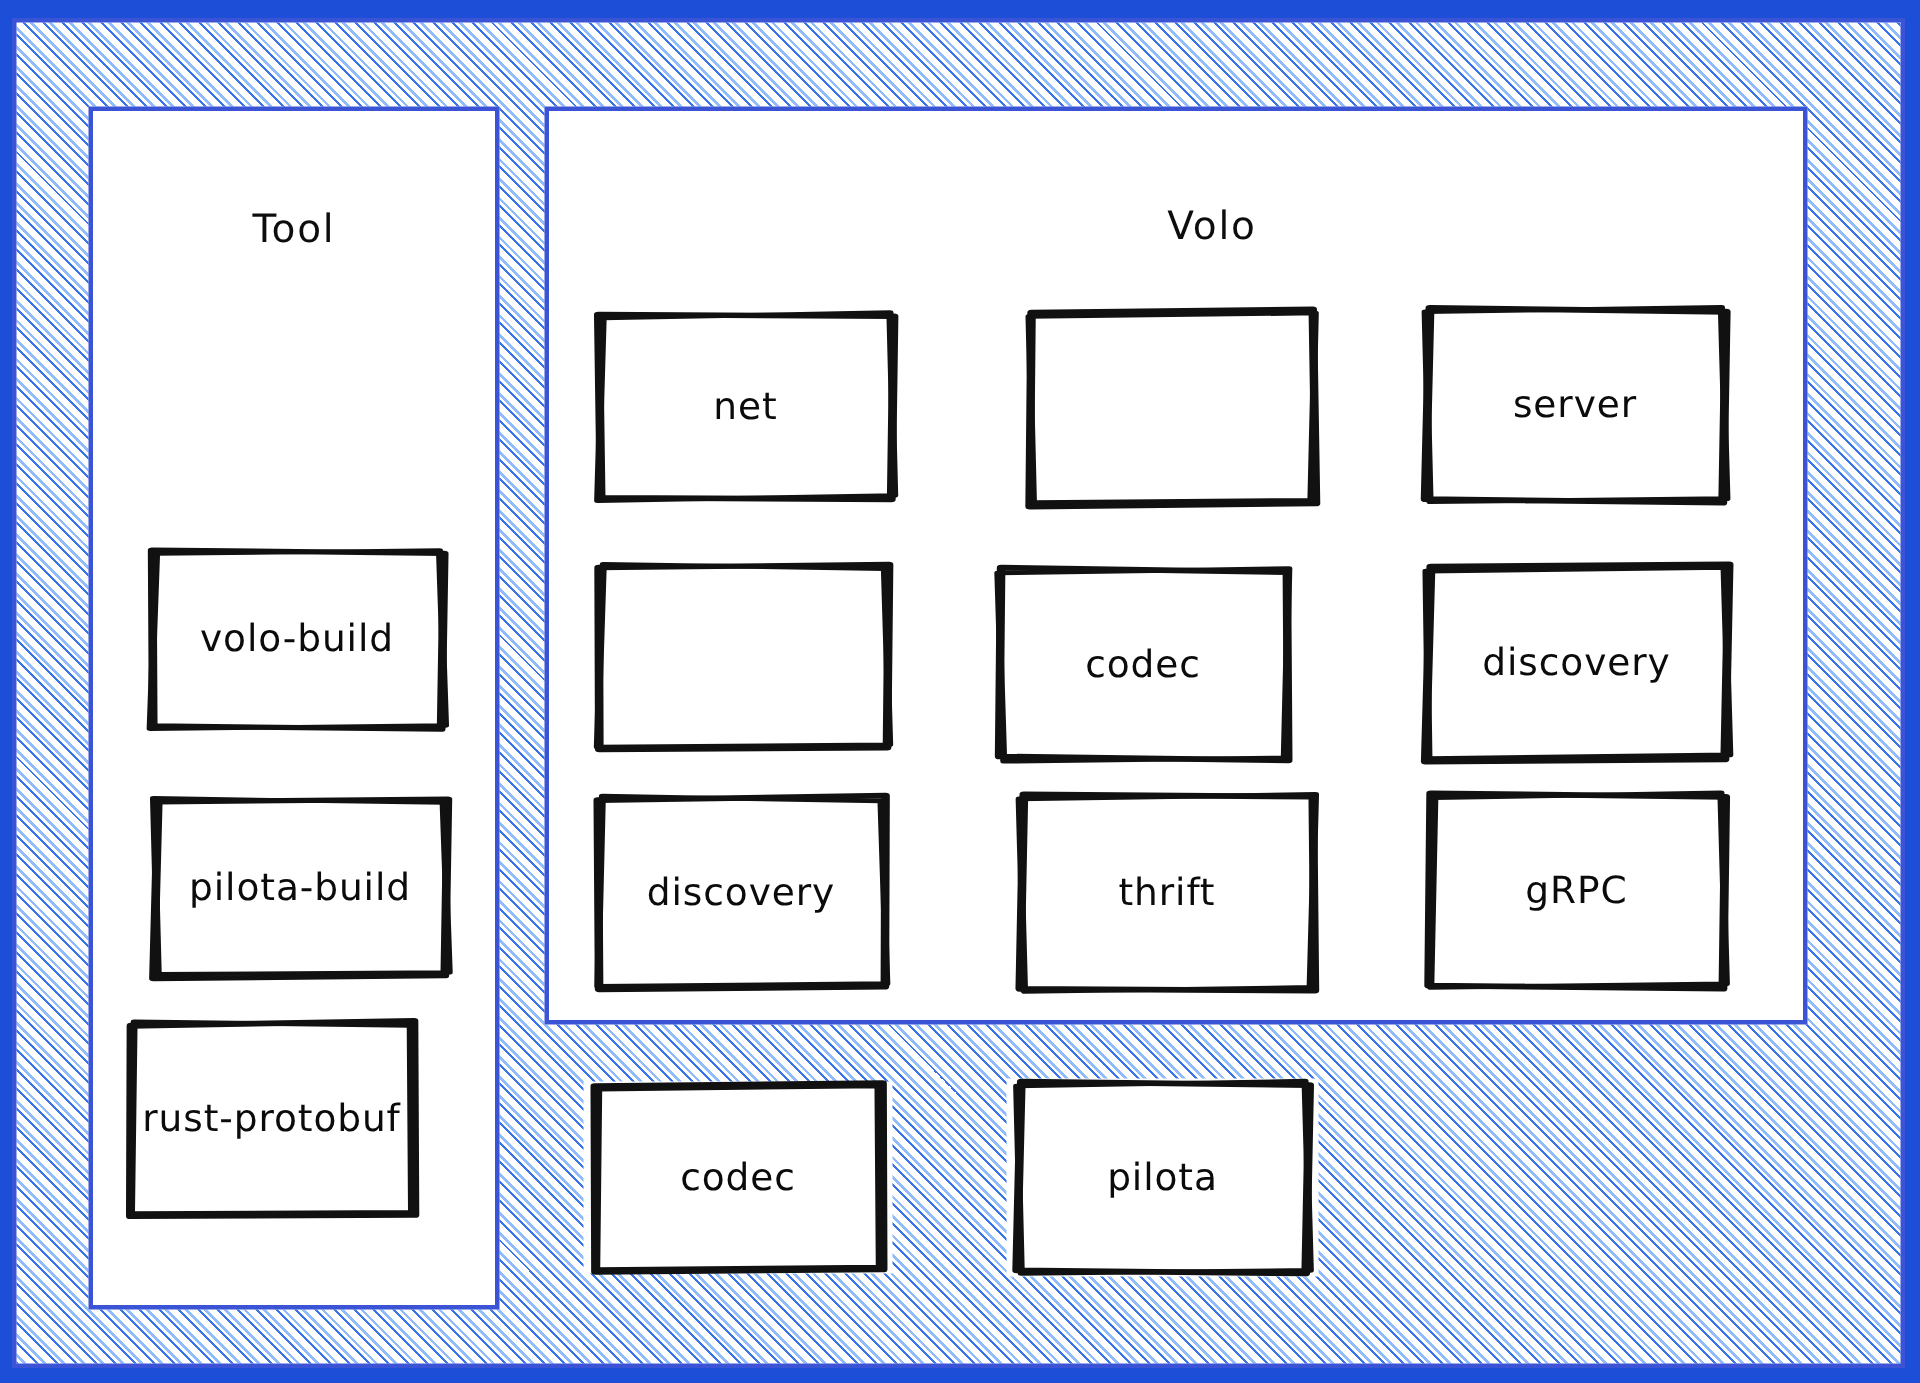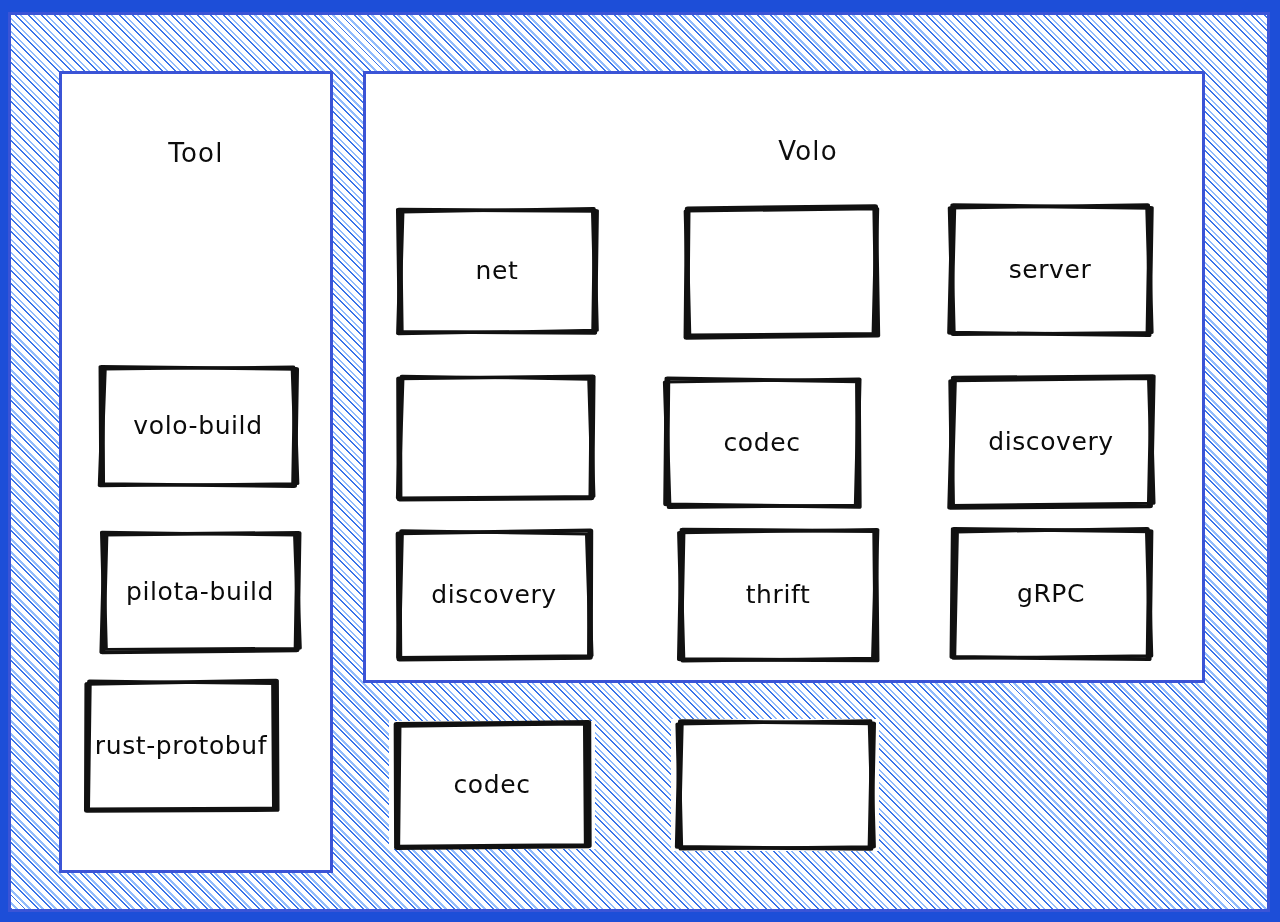--- a/index.html
+++ b/index.html
@@ -247,17 +247,18 @@
         <path class="s2" d="M7.8,8.6 L92.4,7.0 L92.8,92.0 L7.2,93.2 Z"></path>
       </svg>
       <span class="node-label">codec</span>
     </div>
 
     <div class="node" id="n-pilota">
       <svg class="sketch" viewBox="0 0 100 100" preserveAspectRatio="none">
         <path d="M7.6,6.2 L94.2,7.8 L93.0,93.8 L6.2,92.4 Z"></path>
         <path class="s2" d="M6.2,8.2 L92.8,6.0 L94.4,92.4 L7.6,93.8 Z"></path>
       </svg>
+      <span class="node-label">pilota</span>
     </div>
 
 
   </div>
 </div>
 
 </body></html>

